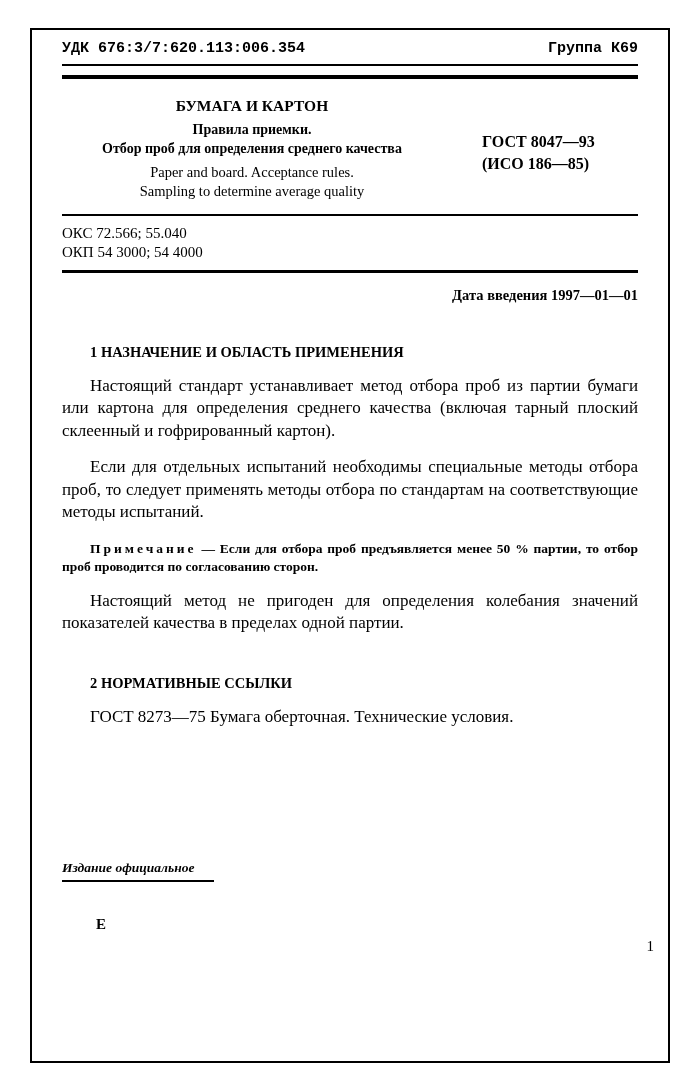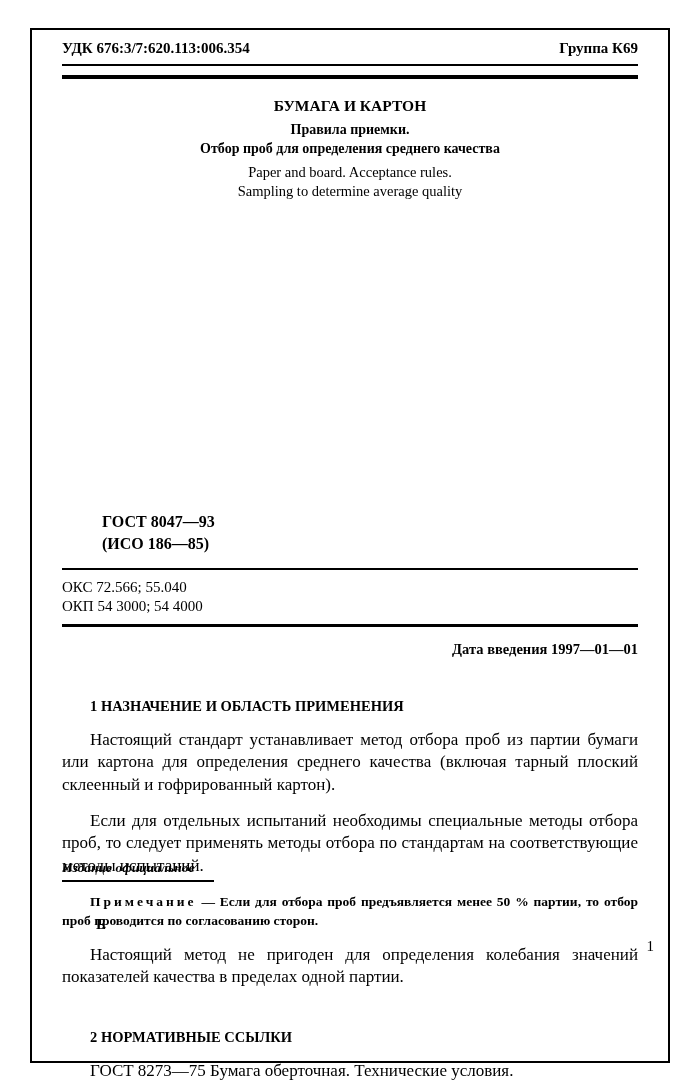--- a/index.html
+++ b/index.html
@@ -13,37 +13,37 @@
     position: absolute;
     top: 28px; left: 30px; right: 30px; bottom: 28px;
     border: 2px solid #000;
     padding: 10px 30px 0 30px;
   }
   .header-row {
     display: flex;
     justify-content: space-between;
     font-weight: bold;
     font-size: 15px;
+    font-family: Liberation Mono, monospace;
   }
   .rule { background: #000; border: 0; }
   .rule-thin  { height: 2px; margin-top: 7px; }
   .rule-thick { height: 4px; margin-top: 9px; }
   .rule-mid   { height: 3px; }
   .standard-type {
     margin-top: 13px;
     font-weight: bold;
     font-size: 15px;
     letter-spacing: 9px;
     word-spacing: 14px;
     white-space: nowrap;
   }
   .title-block {
     display: flex;
     margin-top: 18px;
-    flex-direction: column;
   }
   .title-left {
     flex: 0 0 380px;
     text-align: center;
   }
   .title-main { font-weight: bold; font-size: 15.5px; margin-bottom: 6px; }
   .title-sub  { font-weight: bold; font-size: 14px; line-height: 1.35; }
   .title-en   { font-size: 14.5px; line-height: 1.3; margin-top: 4px; }
   .title-en + .title-en { margin-top: 0; }
   .designation {

